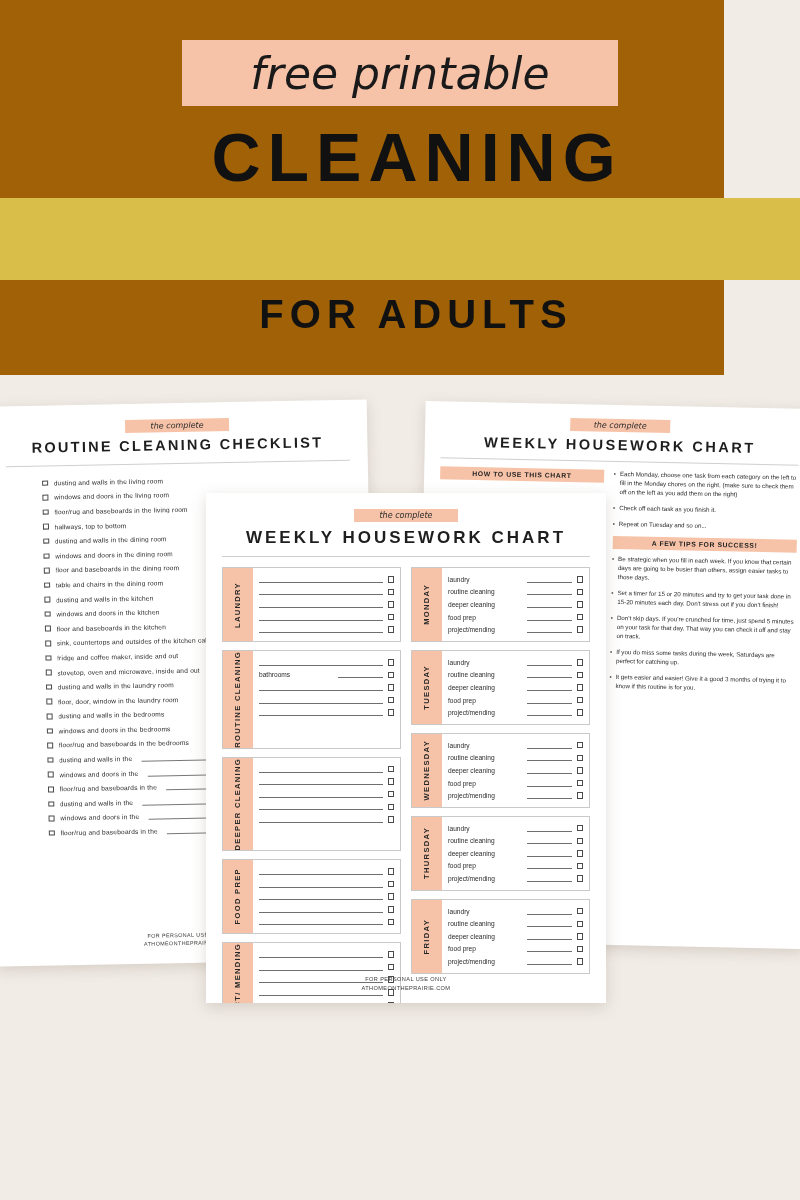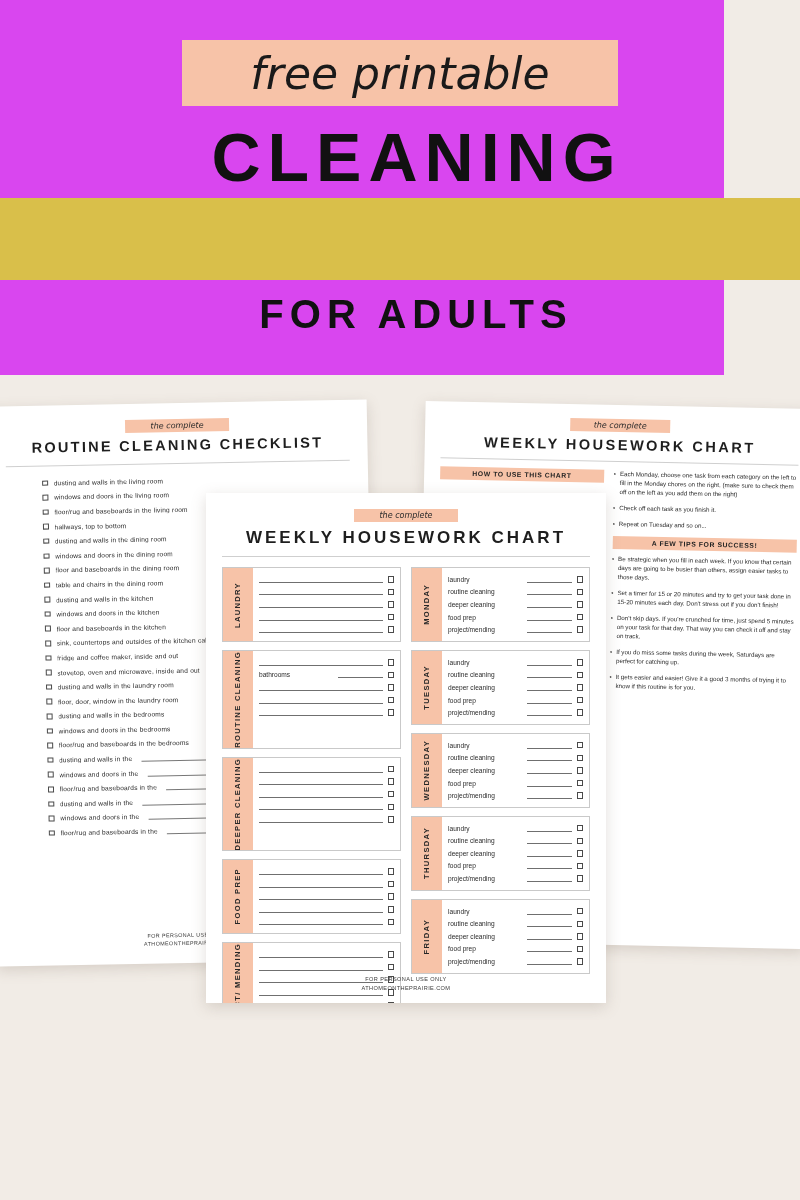--- a/index.html
+++ b/index.html
@@ -6,21 +6,21 @@
   html, body { margin: 0; padding: 0; }
   body {
     width: 800px; height: 1200px;
     background: #f1ece6;
     font-family: "Liberation Sans", sans-serif;
     position: relative;
     overflow: hidden;
   }
 
   
-  .header { position: absolute; top: 0; left: 0; width: 724px; height: 375px; background: #d946ef; }
+  .header { position: absolute; top: 0; left: 0; width: 724px; height: 375px; background: #a16207; }
 
   .free-printable-band {
     position: absolute; left: 182px; top: 40px; width: 436px; height: 66px;
     background: #f7c3a8;
   }
   .free-printable-text {
     position: absolute; left: 182px; top: 44px; width: 436px; height: 60px;
     text-align: center; line-height: 60px;
     font-family: "DejaVu Sans", sans-serif;
     font-style: italic; font-weight: 400;

